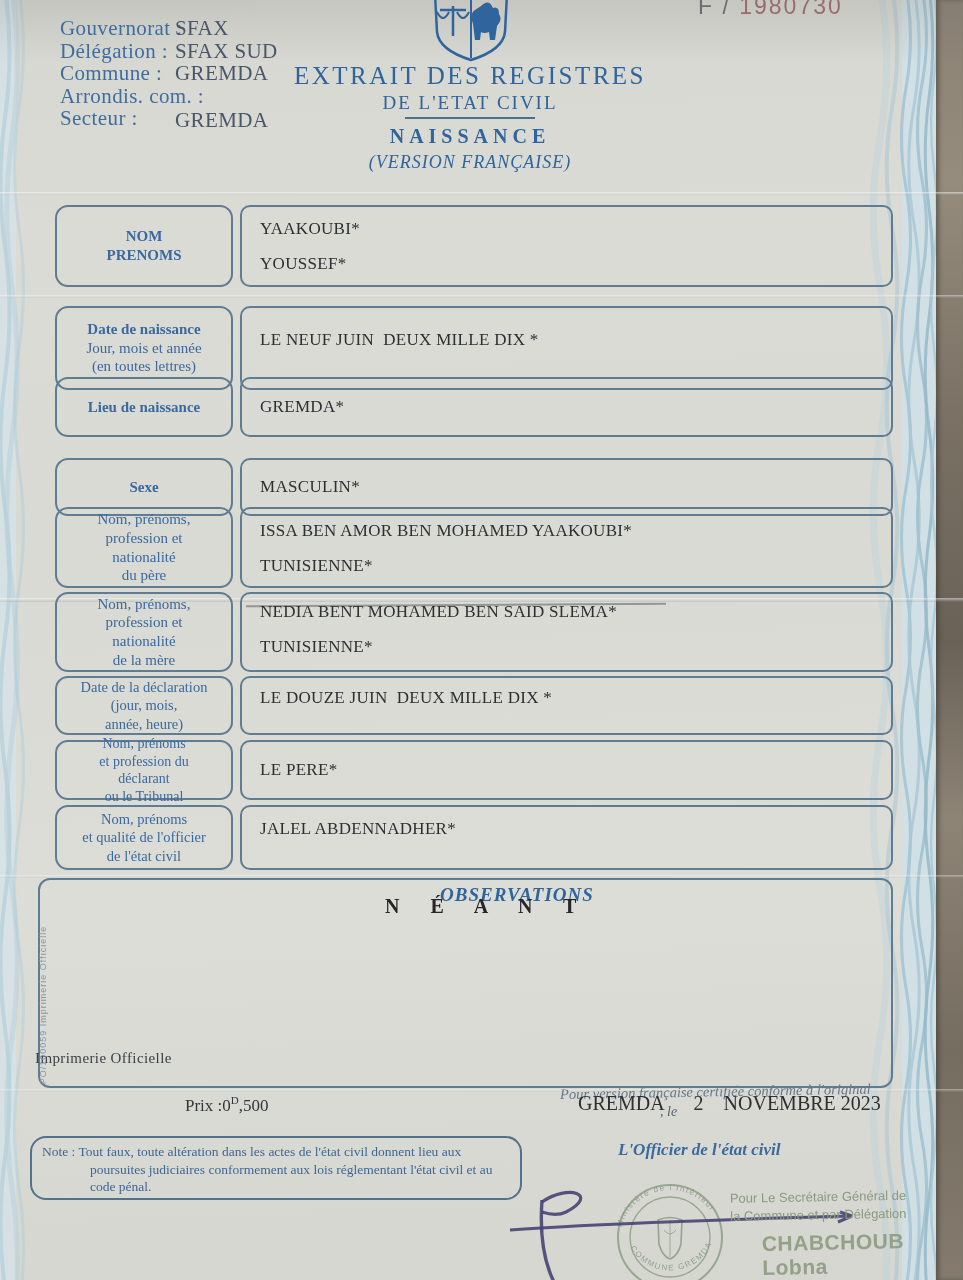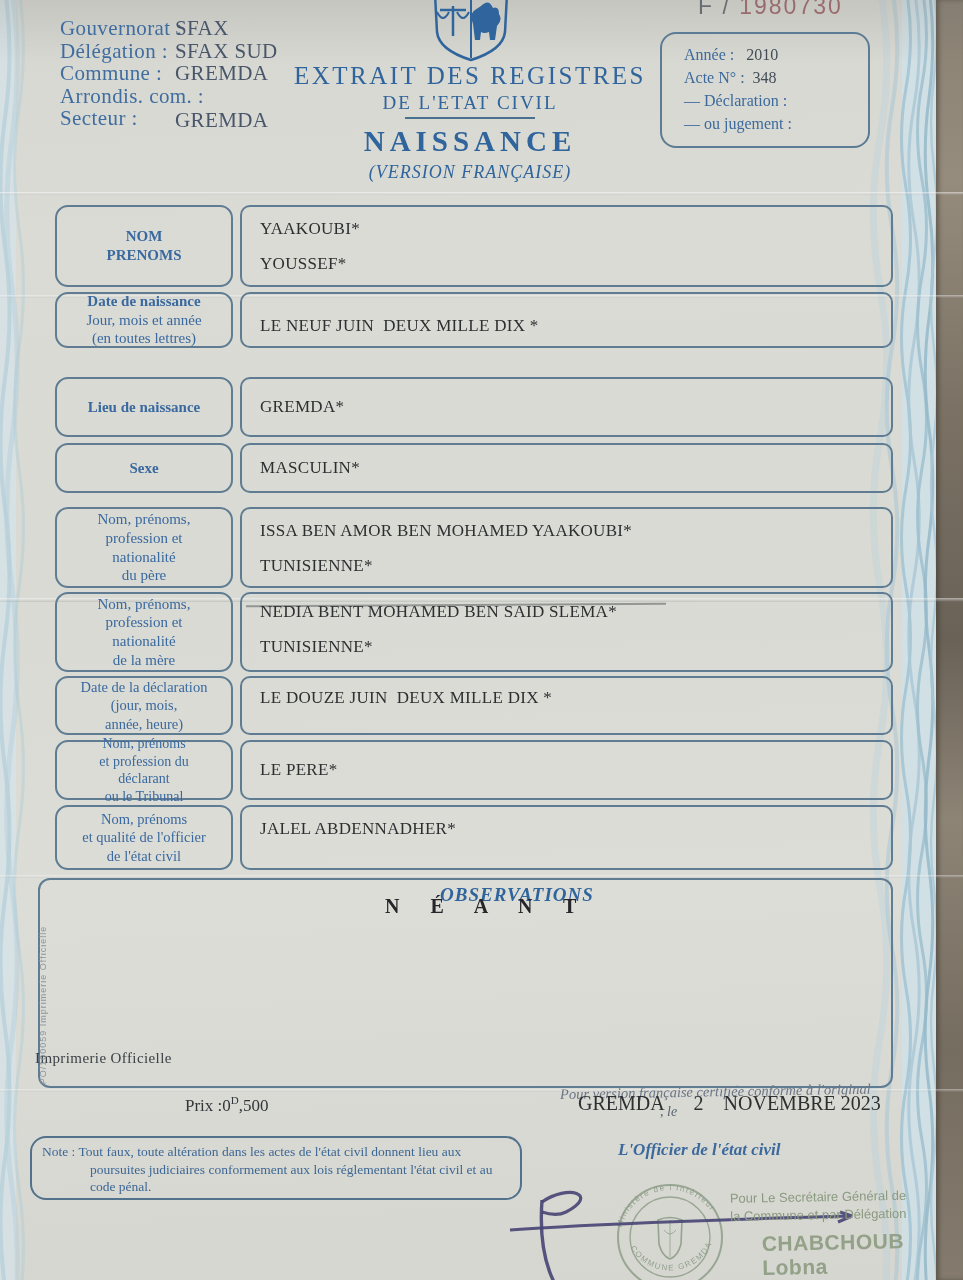--- a/index.html
+++ b/index.html
@@ -26,40 +26,40 @@
   
   .admin-block{position:absolute;left:60px;top:16px;width:330px;}
   .admin-row{height:22.5px;font-size:21px;letter-spacing:.4px;}
   .albl{color:#3f6da0;display:inline-block;min-width:118px;}
   .aval{color:#49566a;position:absolute;left:115px;}
   .emblem{position:absolute;left:425px;top:-8px;width:92px;height:70px;}
   .title-block{position:absolute;left:230px;top:62px;width:480px;text-align:center;color:#2f649c;}
   .t1{font-size:25px;font-weight:normal;letter-spacing:2.5px;}
   .t2{font-size:19px;letter-spacing:2px;margin-top:2px;}
   .t-underline{width:130px;height:2px;background:#49718f;margin:3px auto 0;}
-  .t3{font-size:29px;font-weight:bold;letter-spacing:5px;margin-top:6px;}
+  .t3{font-size:20px;font-weight:bold;letter-spacing:5px;margin-top:6px;}
   .t4{font-size:18px;font-style:italic;letter-spacing:1px;margin-top:4px;}
   .serial{position:absolute;left:698px;top:-7px;font-size:23px;letter-spacing:2px;color:#6a6e74;font-family:"Liberation Sans",sans-serif;}
   .serial b{color:#996b6d;font-weight:normal;}
   .act-box{position:absolute;left:660px;top:32px;width:210px;height:116px;border:2px solid #5c7b94;border-radius:16px;
         padding:12px 0 0 22px;box-sizing:border-box;font-size:16px;color:#3c6a9c;}
   .act-line{height:23px;white-space:pre;}
   .act-line .v{color:#434d58;}
   
   .row{position:absolute;left:0;width:963px;}
   .lbox{position:absolute;left:55px;width:178px;height:100%;border:2px solid #5f7c93;border-radius:13px;box-sizing:border-box;
         display:flex;flex-direction:column;justify-content:center;align-items:center;text-align:center;
         color:#3a699f;font-size:15px;line-height:1.25;padding:2px 16px;}
   .lbox .bold{font-weight:bold;}
   .vbox{position:absolute;left:240px;width:653px;height:100%;border:2px solid #5f7c93;border-radius:10px;box-sizing:border-box;
         display:flex;flex-direction:column;justify-content:center;padding-left:18px;color:#2e2f31;font-size:17px;letter-spacing:.3px;}
   .vbox .val{white-space:pre;}
   .vbox.two{justify-content:flex-start;padding-top:12px;gap:15px;}
-  .r1{top:205px;height:82px;} .r2{top:292px;height:56px;} .r3{top:377px;height:60px;}
-  .r4{top:443px;height:50px;} .r5{top:507px;height:81px;} .r6{top:592px;height:80px;}
+  .r1{top:205px;height:82px;} .r2{top:306px;height:84px;} .r3{top:377px;height:60px;}
+  .r4{top:458px;height:58px;} .r5{top:507px;height:81px;} .r6{top:592px;height:80px;}
   .r7{top:676px;height:59px;} .r8{top:740px;height:60px;} .r9{top:805px;height:65px;}
   .obs-box{position:absolute;left:38px;top:878px;width:855px;height:210px;border:2px solid #5f7c93;border-radius:12px;box-sizing:border-box;}
   .obs-title{position:absolute;left:400px;top:4px;font-size:19px;font-weight:bold;font-style:italic;color:#2f649c;letter-spacing:1px;}
   .obs-value{position:absolute;left:345px;top:15px;font-size:20px;font-weight:bold;color:#26262a;letter-spacing:13px;}
   
   .imprimerie{position:absolute;left:35px;top:1050px;font-size:15px;color:#3b4046;letter-spacing:.4px;}
   .prix{position:absolute;left:185px;top:1094px;font-size:17px;color:#33363a;}
   .certify{position:absolute;left:560px;top:1083px;width:350px;font-size:14.5px;font-style:italic;color:#6b7584;transform:rotate(-1deg);}
   .place-date{position:absolute;left:578px;top:1092px;font-size:20px;color:#2e2f31;white-space:pre;}
   .le-label{position:absolute;left:660px;top:1104px;font-size:14px;font-style:italic;color:#5a6470;}
@@ -139,26 +139,20 @@
   <div class="title-block">
     <div class="t1">EXTRAIT DES REGISTRES</div>
     <div class="t2">DE L'ETAT CIVIL</div>
     <div class="t-underline"></div>
     <div class="t3">NAISSANCE</div>
     <div class="t4">(VERSION FRANÇAISE)</div>
   </div>
 
   <div class="serial"><span>F / </span><b>1980730</b></div>
 
-  <div class="act-box">
-    <div class="act-line"><span>Année :   </span><span class="v">2010</span></div>
-    <div class="act-line"><span>Acte N° :  </span><span class="v">348</span></div>
-    <div class="act-line">— Déclaration :</div>
-    <div class="act-line">— ou jugement :</div>
-  </div>
 
   <div class="row r1">
     <div class="lbox">
       <div class="bold">NOM</div>
       <div class="bold">PRENOMS</div>
     </div>
     <div class="vbox two">
       <div class="val">YAAKOUBI*</div>
       <div class="val">YOUSSEF*</div>
     </div>

